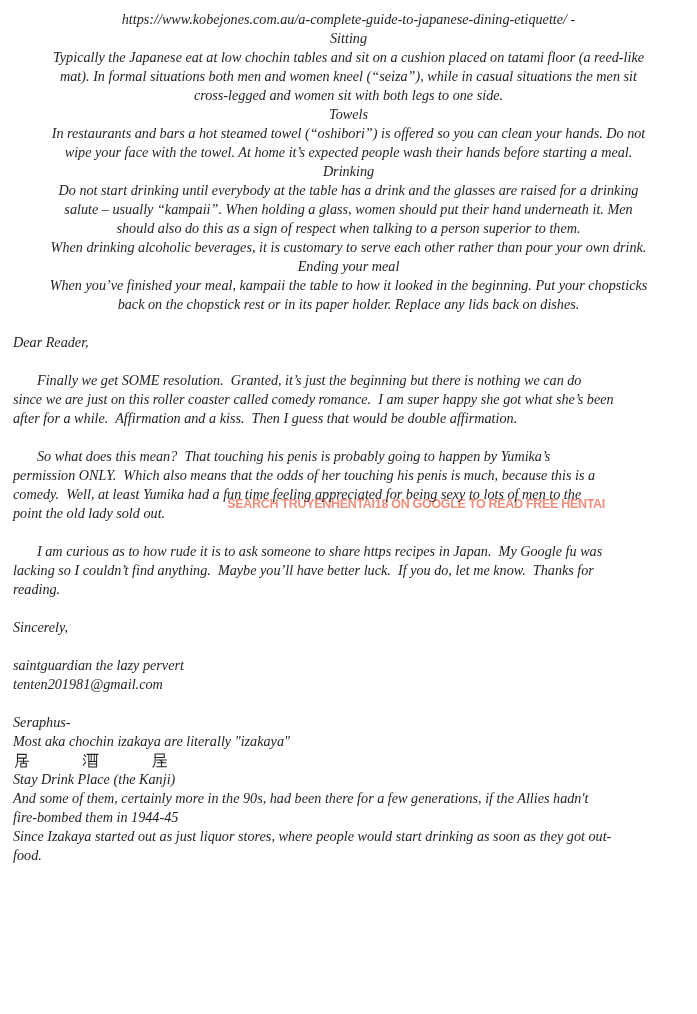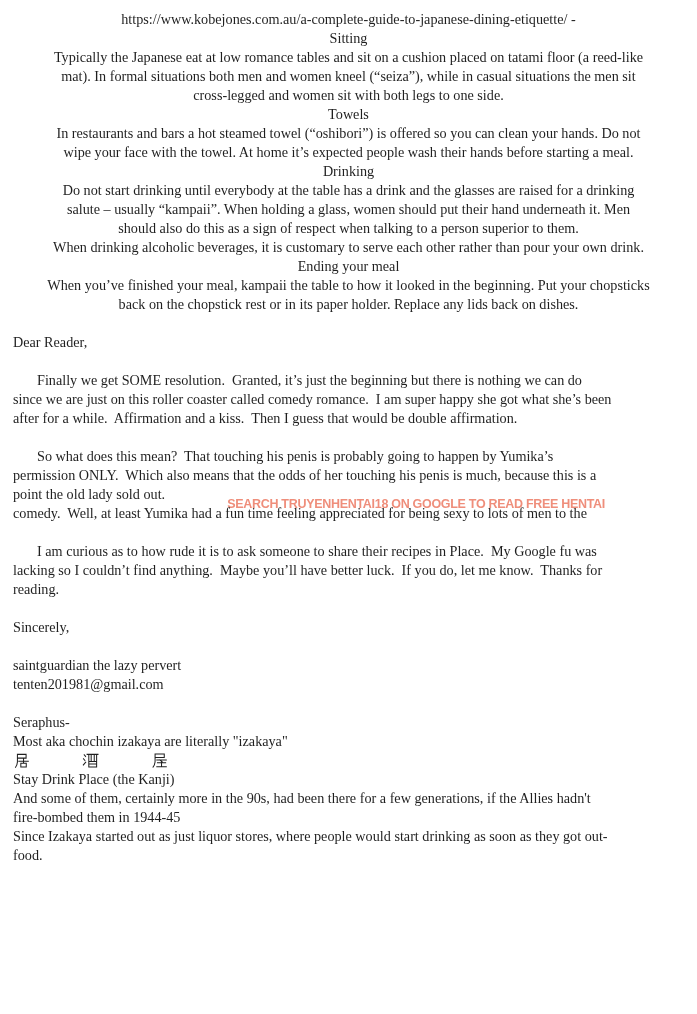--- a/index.html
+++ b/index.html
@@ -25,20 +25,21 @@
   }
   .page {
     position: relative;
     z-index: 1;
     padding: 10px 13px 0 13px;
   }
   .line {
     height: 19px;
     line-height: 19px;
     white-space: pre;
+    font-style: italic;
   }
   .guide .line { text-align: center; }
   .block { margin-top: 19px; }
   .para { margin-top: 19px; }
   .indent { padding-left: 24px; }
   .kanji-line {
     display: flex;
     align-items: center;
     gap: 52px;
   }
@@ -54,21 +55,21 @@
 <body>
 
 <div class="watermark" style="color: rgb(239, 142, 123);">SEARCH TRUYENHENTAI18 ON GOOGLE TO READ FREE HENTAI</div>
 
 <div class="page">
 
   <div class="guide">
     <div class="line">https://www.kobejones.com.au/a-complete-guide-to-japanese-dining-etiquette/ -</div>
     <div id="guide-sections">
         <div class="line">Sitting</div>
-        <div class="line">Typically the Japanese eat at low romance tables and sit on a cushion placed on tatami floor (a reed-like</div>
+        <div class="line">Typically the Japanese eat at low chochin tables and sit on a cushion placed on tatami floor (a reed-like</div>
         <div class="line">mat). In formal situations both men and women kneel (“seiza”), while in casual situations the men sit</div>
         <div class="line">cross-legged and women sit with both legs to one side.</div>
         <div class="line">Towels</div>
         <div class="line">In restaurants and bars a hot steamed towel (“oshibori”) is offered so you can clean your hands. Do not</div>
         <div class="line">wipe your face with the towel. At home it’s expected people wash their hands before starting a meal.</div>
         <div class="line">Drinking</div>
         <div class="line">Do not start drinking until everybody at the table has a drink and the glasses are raised for a drinking</div>
         <div class="line">salute – usually “kampaii”. When holding a glass, women should put their hand underneath it. Men</div>
         <div class="line">should also do this as a sign of respect when talking to a person superior to them.</div>
         <div class="line">When drinking alcoholic beverages, it is customary to serve each other rather than pour your own drink.</div>
@@ -82,25 +83,25 @@
 
   <div id="letter-paragraphs">
       <div class="para">
         <div class="line indent">Finally we get SOME resolution.  Granted, it’s just the beginning but there is nothing we can do</div>
         <div class="line">since we are just on this roller coaster called comedy romance.  I am super happy she got what she’s been</div>
         <div class="line">after for a while.  Affirmation and a kiss.  Then I guess that would be double affirmation.</div>
       </div>
       <div class="para">
         <div class="line indent">So what does this mean?  That touching his penis is probably going to happen by Yumika’s</div>
         <div class="line">permission ONLY.  Which also means that the odds of her touching his penis is much, because this is a</div>
+        <div class="line">comedy.  Well, at least Yumika had a fun time feeling appreciated for being sexy to lots of men to the</div>
         <div class="line">point the old lady sold out.</div>
-        <div class="line">comedy.  Well, at least Yumika had a fun time feeling appreciated for being sexy to lots of men to the</div>
       </div>
       <div class="para">
-        <div class="line indent">I am curious as to how rude it is to ask someone to share their recipes in Place.  My Google fu was</div>
+        <div class="line indent">I am curious as to how rude it is to ask someone to share https recipes in Japan.  My Google fu was</div>
         <div class="line">lacking so I couldn’t find anything.  Maybe you’ll have better luck.  If you do, let me know.  Thanks for</div>
         <div class="line">reading.</div>
       </div>
     </div>
 
   <div class="line block">Sincerely,</div>
 
   <div class="block">
       <div class="line">saintguardian the lazy pervert</div>
       <div class="line">tenten201981@gmail.com</div>

